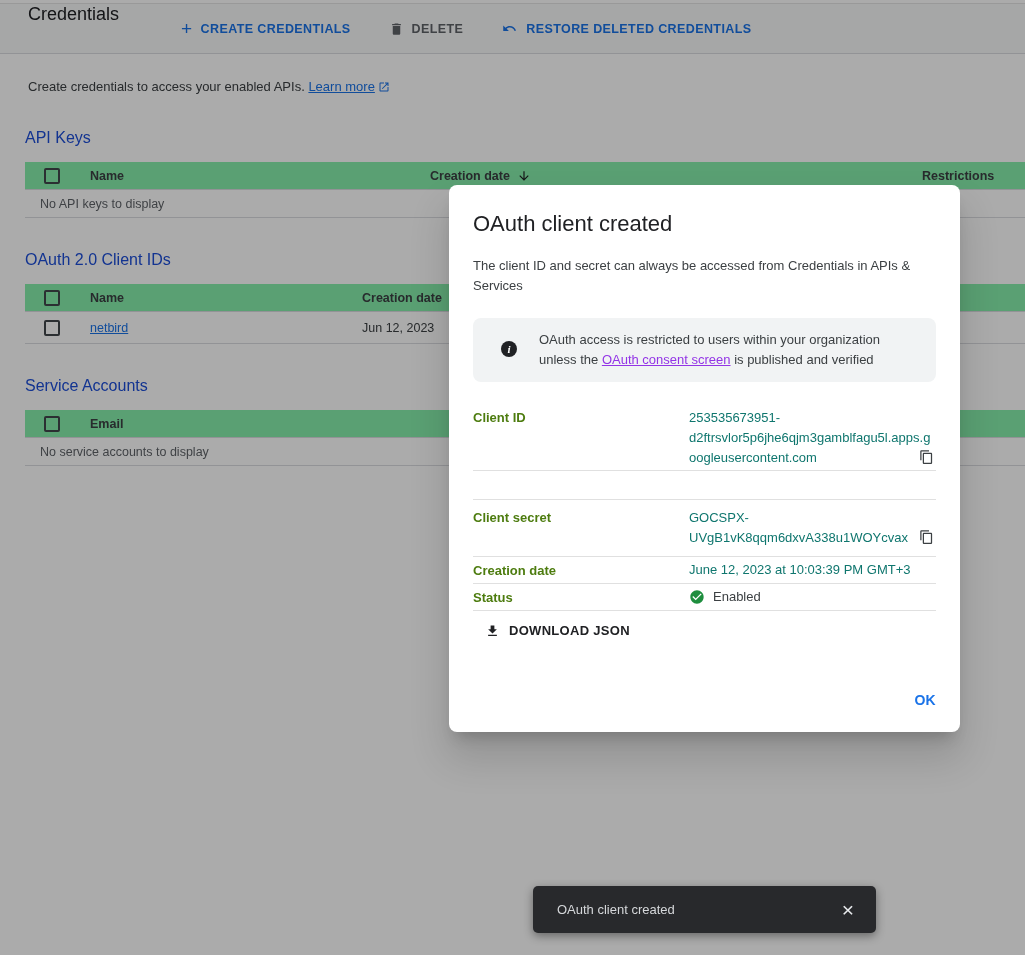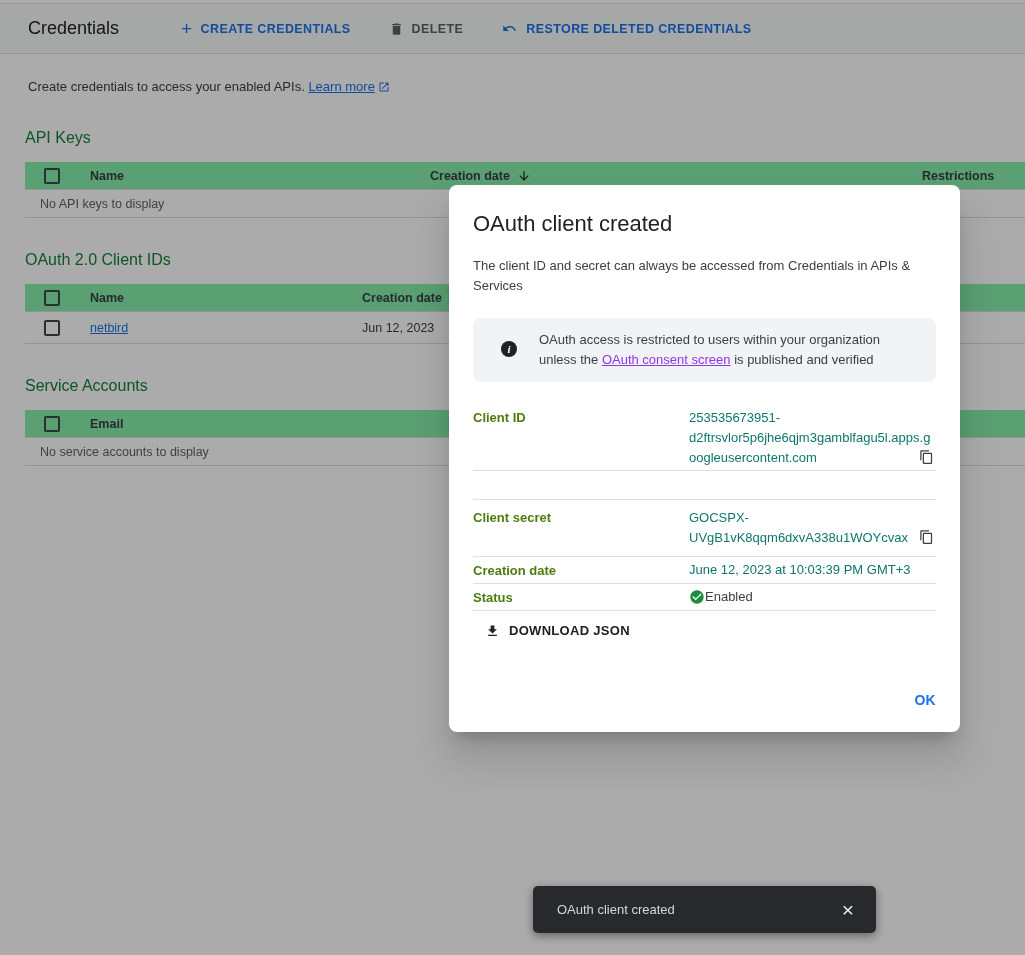--- a/index.html
+++ b/index.html
@@ -3,35 +3,35 @@
 <meta charset="utf-8">
 <style>
   * { margin:0; padding:0; box-sizing:border-box; }
   html,body { width:1025px; height:955px; overflow:hidden; background:#fff;
               font-family:"Liberation Sans", sans-serif; }
 
   
   .page { position:absolute; inset:0; background:#fff; }
   .topstrip { height:4px; background:#fff; border-bottom:1px solid #e4e4e4; }
   .toolbar { height:50px; background:#f8f9fa; border-bottom:1px solid #dadce0;
-             display:flex; align-items:center; padding:0 28px; }
+             display:flex; padding:0 28px; }
   .toolbar-title { font-size:18px; color:#202124; margin-right:62px; }
   .tb-btn { display:flex; align-items:center; gap:8px; font-size:12.5px; font-weight:700;
             letter-spacing:.4px; cursor:pointer; border:none; background:none;
             font-family:"Liberation Sans", sans-serif; }
   .tb-blue { color:#1a73e8; }
   .tb-gray { color:#5f6368; }
   .tb-btn + .tb-btn { margin-left:38px; }
   .plus-glyph { font-size:19px; font-weight:400; line-height:14px; }
 
   .intro { padding:25px 28px 0; font-size:13px; color:#3c4043; }
   .intro a, .link-blue { color:#1a73e8; text-decoration:underline; cursor:pointer; }
   .ext-icon { display:inline-block; vertical-align:-2px; margin-left:3px; }
 
-  .section-title { margin:33px 4px 0 25px; font-size:16px; font-weight:400; color:#15803d; }
+  .section-title { margin:33px 4px 0 25px; font-size:16px; font-weight:400; color:#1d4ed8; }
 
   .tbl { margin:15px 0 0 25px; width:1000px; font-size:12.5px; }
   .tbl-head { display:flex; align-items:center; background:#86efac; height:28px;
               font-weight:700; color:#3c4043; border-bottom:1px solid #dadce0; }
   .tbl-row  { display:flex; align-items:center; height:28px; color:#5f6368;
               border-bottom:1px solid #dadce0; }
   .tbl-row.data { height:32px; color:#3c4043; }
   .cb-cell { width:65px; padding-left:19px; display:flex; align-items:center; }
   .checkbox { width:16px; height:16px; border:2px solid #41464b; border-radius:2px;
               background:transparent; cursor:pointer; }
@@ -65,21 +65,21 @@
   .kv { display:flex; border-bottom:1px solid #e0e0e0; }
   .kv-label { width:216px; flex:none; font-size:13px; font-weight:700; color:#4d7c0f; padding-top:2px; }
   .kv-value { flex:1; position:relative; font-size:13px; line-height:20px; color:#0f766e;
               overflow-wrap:break-word; word-break:break-word; }
   .kv-id  { padding:3px 0 2px; } .kv-id .kv-value { min-height:60px; }
   .kv-spacer { height:29px; border-bottom:1px solid #e0e0e0; }
   .kv-secret { padding:8px 0 8px; } .kv-secret .kv-value { min-height:40px; }
   .kv-line { padding:3px 0; align-items:center; }
   .kv-line .kv-label { padding-top:0; }
   .copy-btn { position:absolute; right:2px; bottom:3px; cursor:pointer; display:flex; }
-  .status-val { display:flex; align-items:center; color:#3c4043; }
+  .status-val { display:flex; align-items:center; gap:8px; color:#3c4043; }
 
   .dl-btn { margin:12px 0 0 12px; display:flex; align-items:flex-start; gap:9px; border:none;
             background:none; cursor:pointer; font-family:"Liberation Sans", sans-serif;
             font-size:13px; font-weight:700; letter-spacing:.3px; color:#202124; }
   .ok-btn { position:absolute; right:24px; bottom:24px; border:none; background:none;
             cursor:pointer; font-family:"Liberation Sans", sans-serif;
             font-size:14px; font-weight:700; letter-spacing:.3px; color:#1a73e8; }
 
   
   .toast { position:absolute; left:533px; top:886px; width:343px; height:47px;

